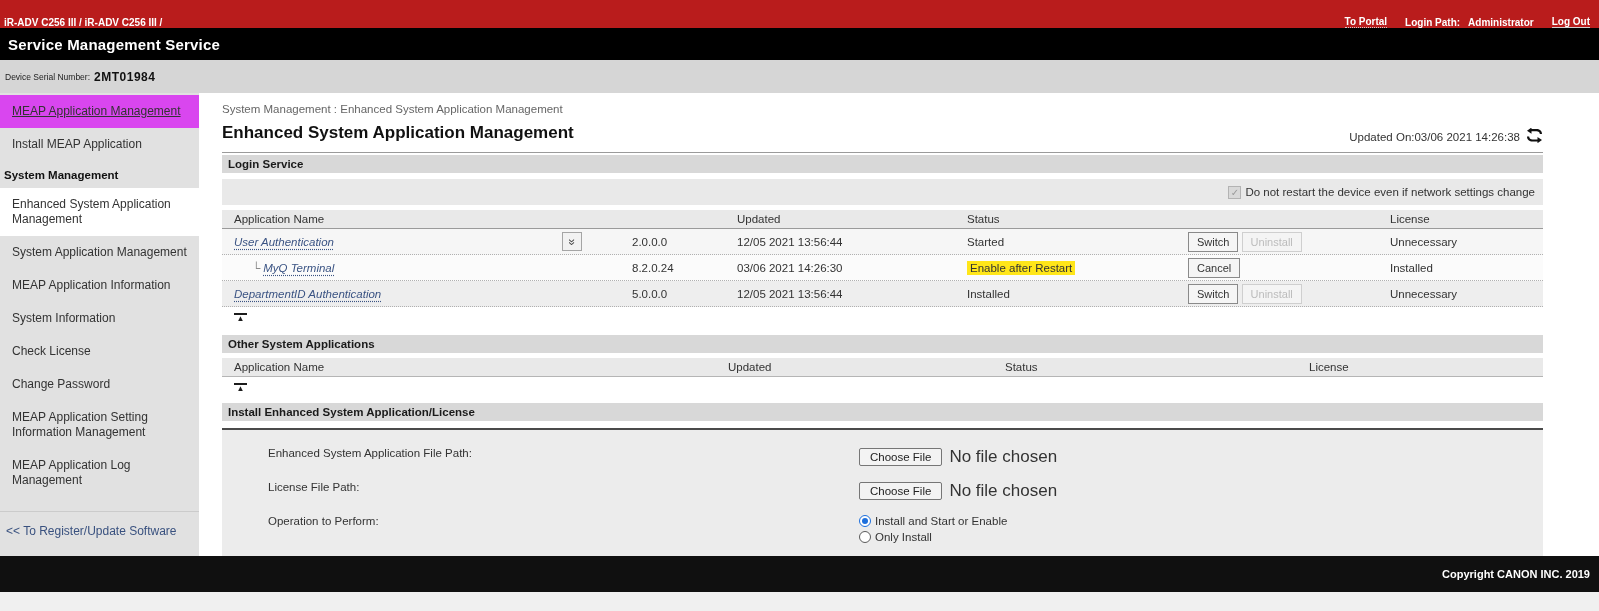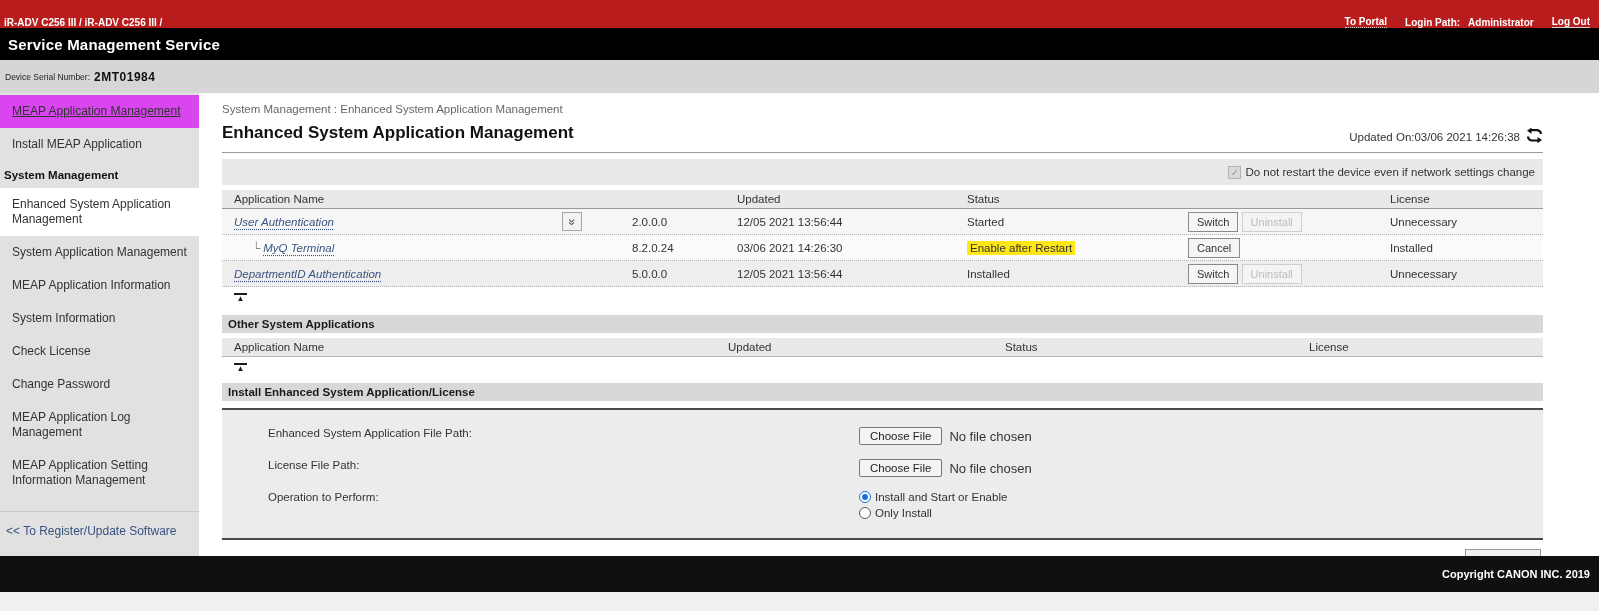--- a/index.html
+++ b/index.html
@@ -78,21 +78,21 @@
   .trow2.thead { background:#e9e9e9; border-bottom:1px solid #b5b5b5; }
 
   
   .installform { margin-top:7px; background:#ececec; border-top:2px solid #4a4a4a;
     border-bottom:2px solid #4a4a4a; padding:10px 0 12px 0; }
   .frow { display:flex; align-items:flex-start; padding:7px 0; font-size:11.5px; color:#333; }
   .flabel { width:637px; padding-left:46px; flex-shrink:0; }
   .fctrl { display:flex; align-items:center; gap:7px; }
   .filebtn { font-size:11.5px; color:#222; background:#f3f3f3; border:1px solid #767676;
     border-radius:2px; padding:2px 10px; cursor:pointer; font-family:inherit; }
-  .filetext { font-size:13px; color:#333; }
+  .filetext { font-size:17px; color:#333; }
   .radiocol { display:flex; flex-direction:column; gap:4px; }
   .radioline { display:flex; align-items:center; gap:4px; cursor:pointer; }
   .radio { width:12px; height:12px; border:1px solid #5a5a5a; border-radius:50%; background:#fff;
     display:inline-flex; align-items:center; justify-content:center; }
   .radio.sel { border-color:#1d6fdc; }
   .radio.sel::after { content:""; width:6px; height:6px; border-radius:50%; background:#1d6fdc; }
 
   .installrow { display:flex; justify-content:flex-end; padding:9px 2px 10px 0; }
   .btn-install { font-size:11.5px; color:#222; background:#f0f0f0; border:1px solid #999;
     padding:4px 22px; cursor:pointer; font-family:inherit; }
@@ -134,22 +134,22 @@
     <div class="sidebar">
       <div class="side-item hl-yellow">MEAP Application Management</div>
       <div class="side-item">Install MEAP Application</div>
       <div class="side-section">System Management</div>
       <div class="side-item selected">Enhanced System Application Management</div>
       <div class="side-item">System Application Management</div>
       <div class="side-item">MEAP Application Information</div>
       <div class="side-item">System Information</div>
       <div class="side-item">Check License</div>
       <div class="side-item">Change Password</div>
+      <div class="side-item">MEAP Application Setting Information Management</div>
       <div class="side-item">MEAP Application Log Management</div>
-      <div class="side-item">MEAP Application Setting Information Management</div>
       <div class="side-back">
         <span>&lt;&lt; To Register/Update Software</span>
       </div>
     </div>
 
     <div class="content">
       <div class="breadcrumb">System Management : Enhanced System Application Management</div>
 
       <div class="titlerow">
         <div class="page-title">Enhanced System Application Management</div>
@@ -158,20 +158,21 @@
           <span class="refresh">
             <svg width="17" height="15" viewBox="0 0 17 15">
               <path d="M16 6 C16 2.5 13.5 1 10.5 1 L5.5 1 L5.5 -0.5 L1 2.8 L5.5 5.8 L5.5 3.2 L10.5 3.2 C12.5 3.2 13.8 4 13.8 6 Z" fill="#111"></path>
               <path d="M1 8.6 C1 12.1 3.5 13.6 6.5 13.6 L11.5 13.6 L11.5 15.2 L16 11.9 L11.5 8.9 L11.5 11.4 L6.5 11.4 C4.5 11.4 3.2 10.6 3.2 8.6 Z" fill="#111"></path>
             </svg>
           </span>
         </div>
       </div>
 
       
+      <div class="secbar">Login Service</div>
 
       <div class="subbar">
         <span class="chkrow">
           <span class="chk">✓</span>
           <span>Do not restart the device even if network settings change</span>
         </span>
       </div>
 
       <div class="tbl">
         <div class="trow thead">

